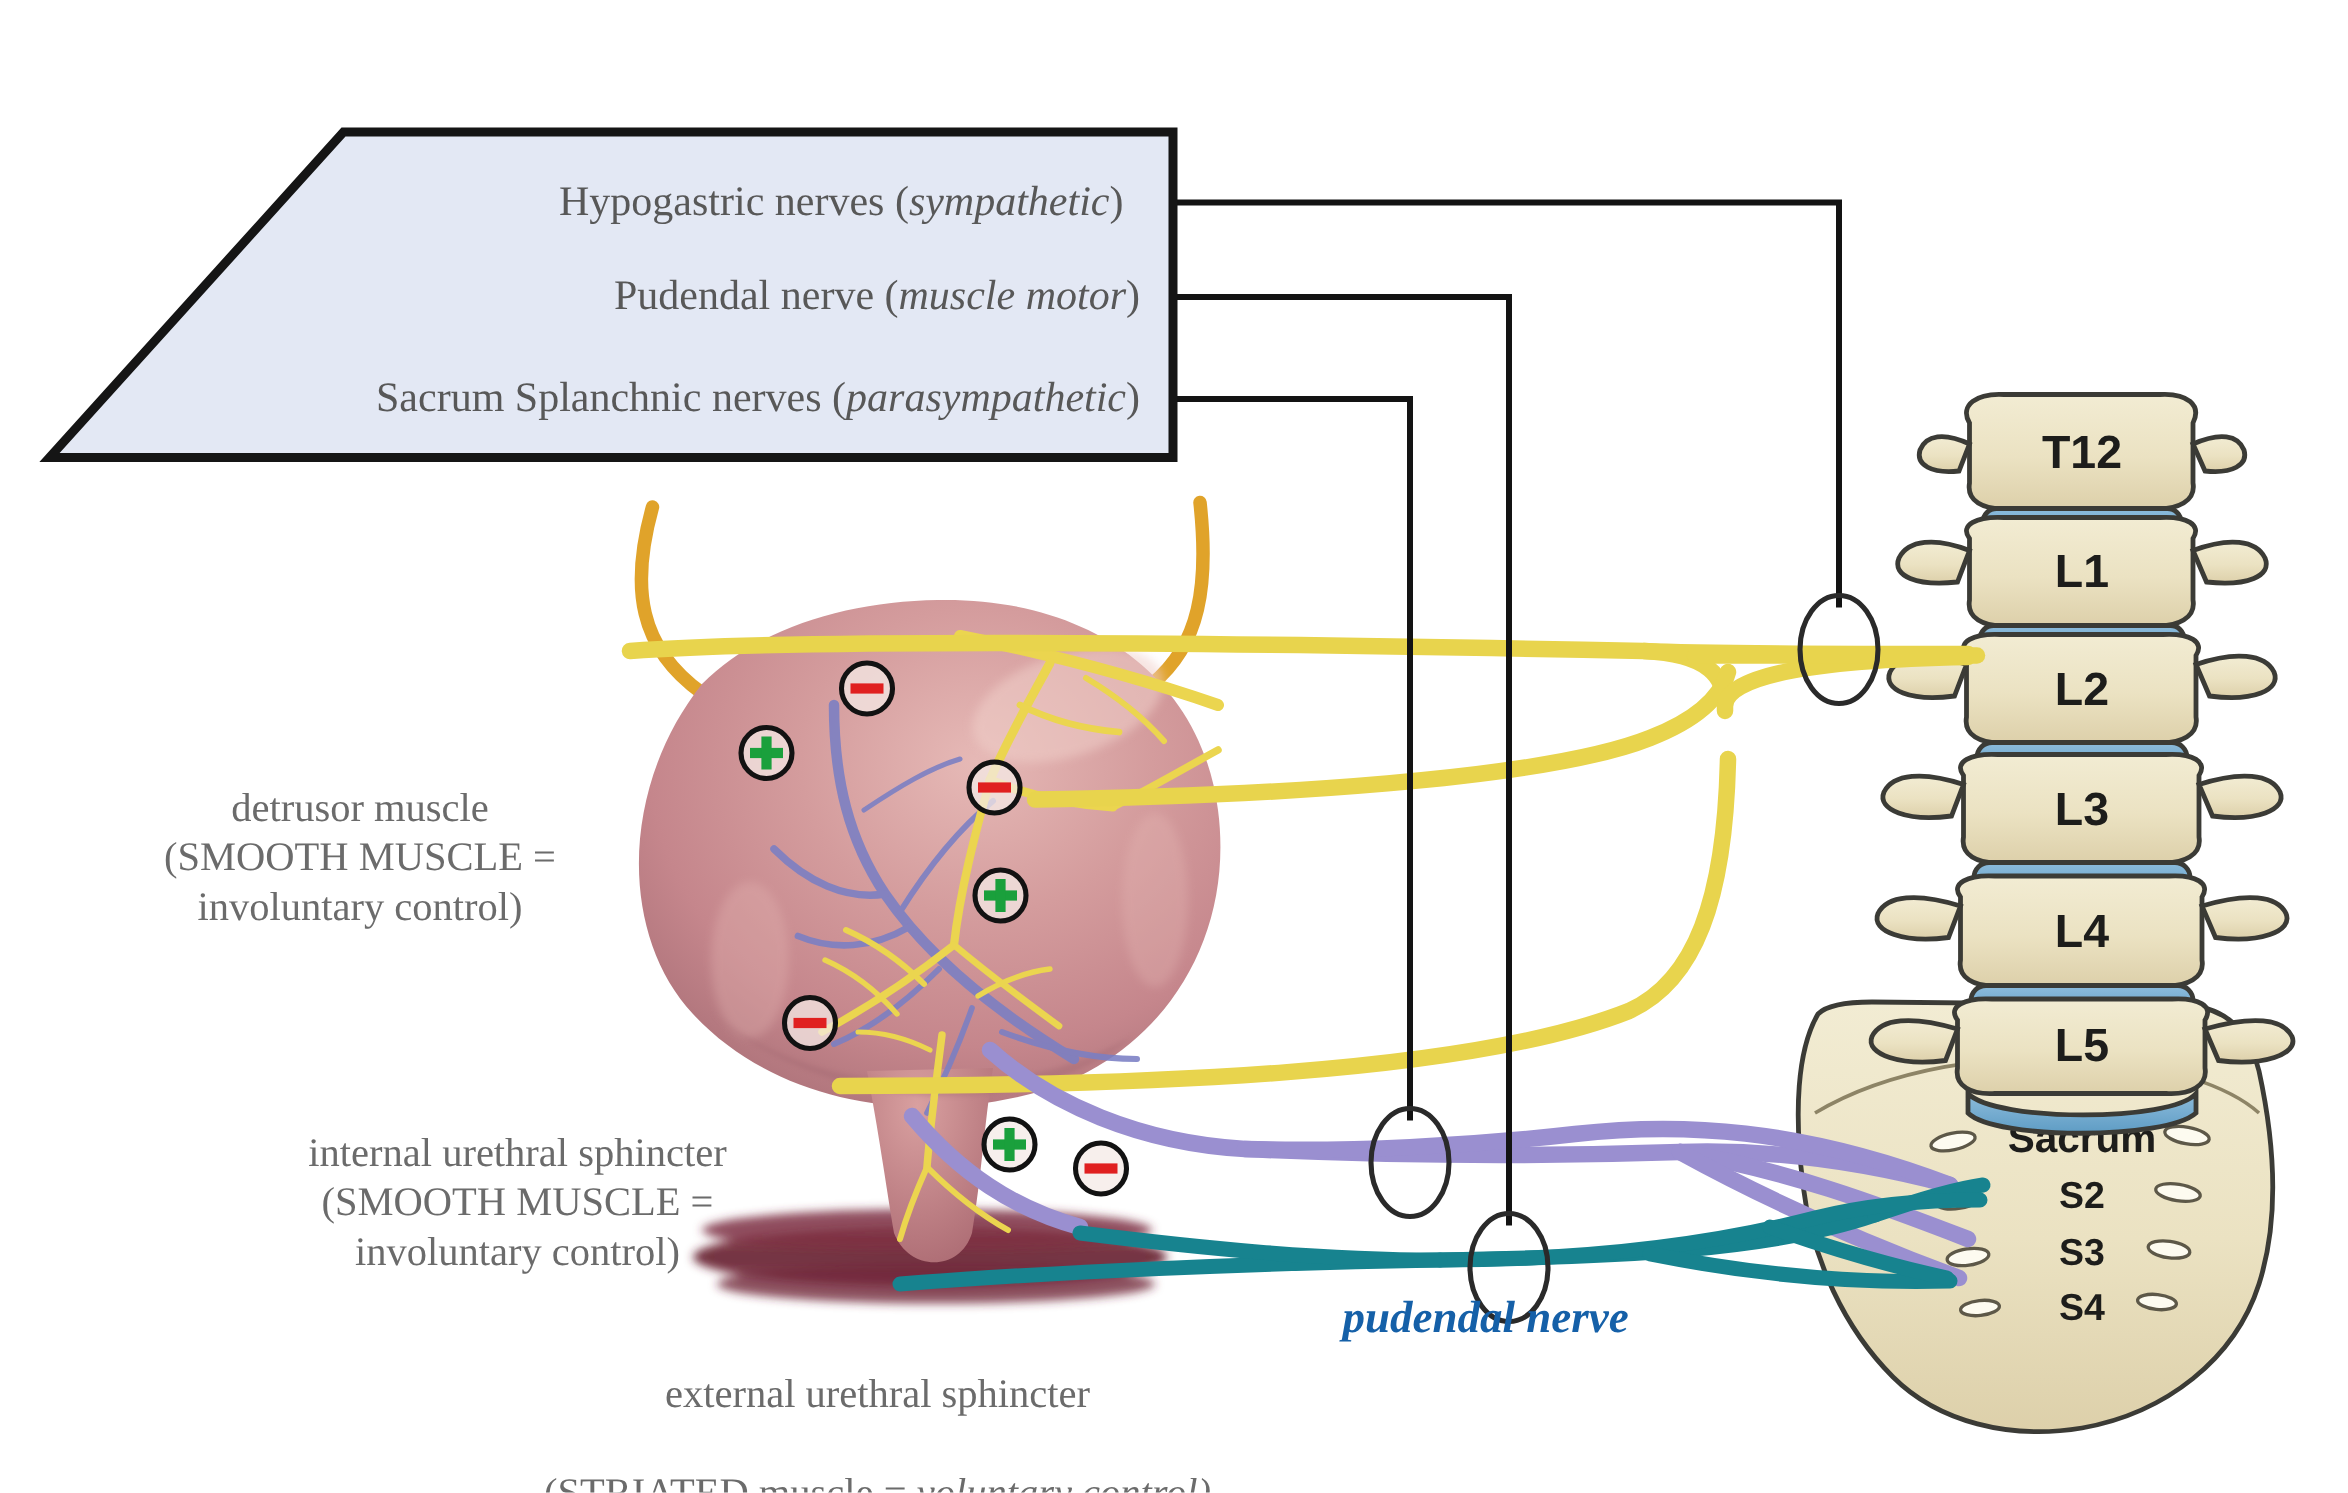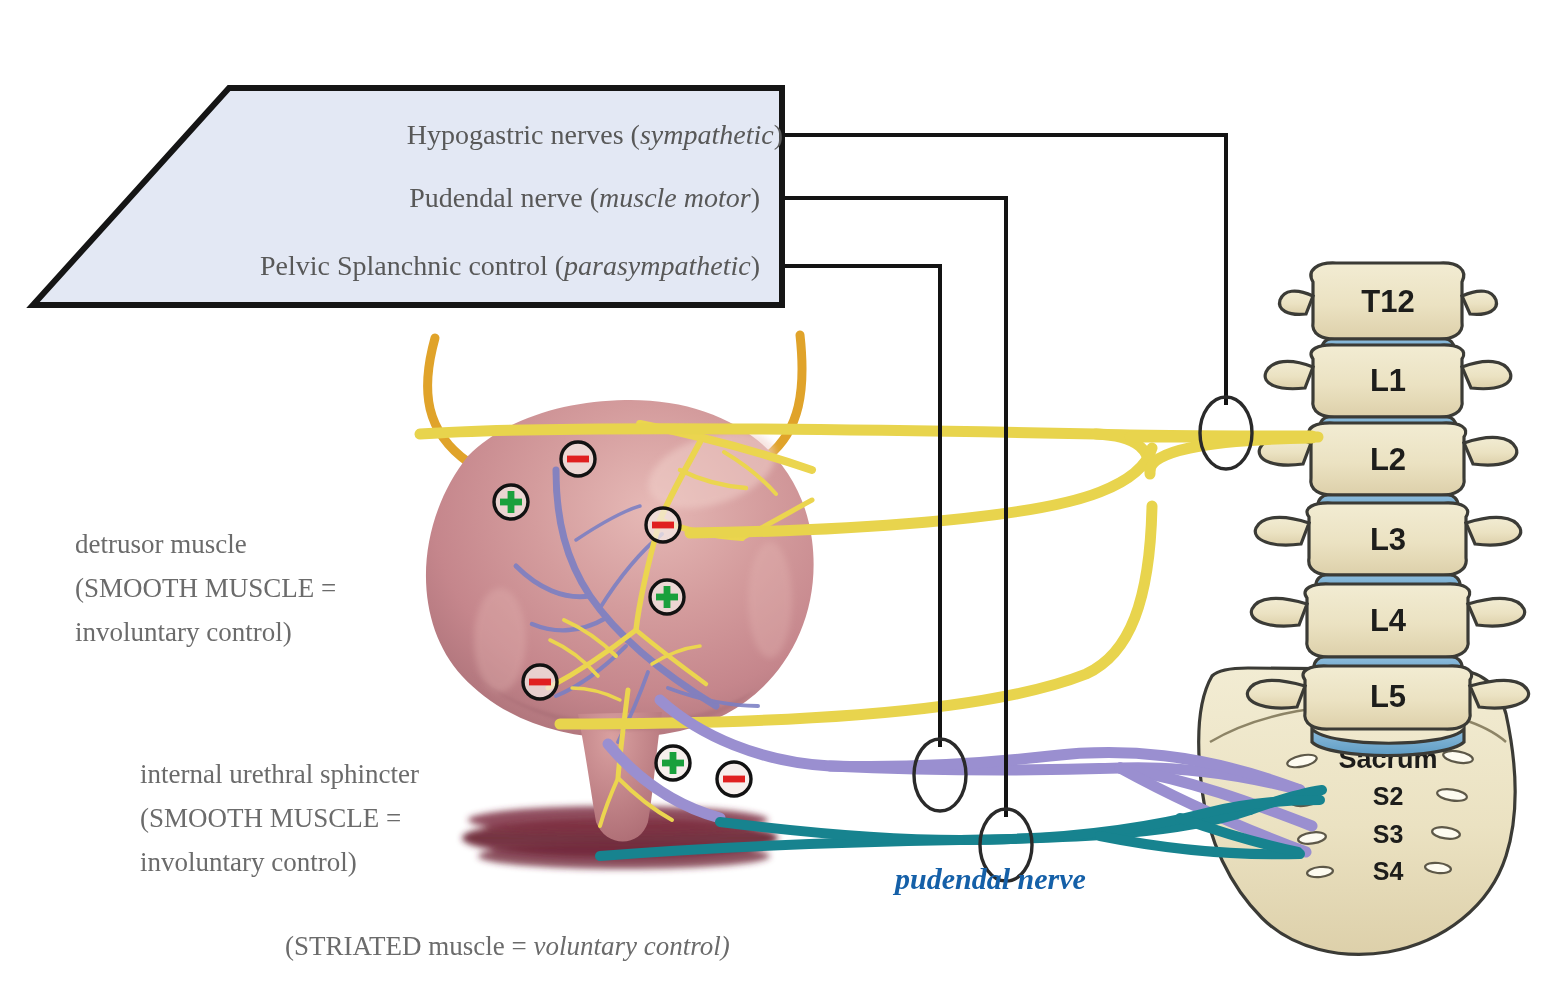--- a/index.html
+++ b/index.html
@@ -2,21 +2,21 @@
 <html><head>
 <meta charset="utf-8">
 <style>
   html,body{margin:0;padding:0;background:#fff;}
   body{width:1565px;height:995px;overflow:hidden;
        font-family:"Liberation Serif",serif;}
   #stage{position:relative;width:1565px;height:995px;background:#ffffff;}
   svg.layer{position:absolute;left:0;top:0;width:1565px;height:995px;}
 
   .lbl{position:absolute;color:#6b6b6b;font-family:"Liberation Serif",serif;
-       font-size:27px;line-height:44px;text-align:left;white-space:pre-line;}
+       font-size:27px;line-height:33px;text-align:center;white-space:pre-line;}
   .lbl .it{font-style:italic;}
 
   .legend-text{position:absolute;color:#585858;
        font-family:"Liberation Serif",serif;font-size:28px;
        text-align:right;white-space:nowrap;}
   .legend-text .it{font-style:italic;}
 
   .vlabel{font-family:"Liberation Sans",sans-serif;font-weight:bold;
           fill:#1d1d1b;}
   .pud{position:absolute;color:#1560a8;font-style:italic;font-weight:bold;
@@ -301,39 +301,40 @@
           <circle cx="734" cy="779" r="17" fill="none" stroke="#121212" stroke-width="3.4"></circle>
           <rect x="723" y="775.6" width="22" height="6.8" fill="#e02020"></rect>
         </g>
       </g>
   </svg>
 
   <svg class="layer" viewBox="0 0 1565 995">
     <path d="M229 88 L782 88 L782 305 L33 305 Z" fill="#e3e8f4" stroke="#151515" stroke-width="6"></path>
   </svg>
 
-  <div class="legend-text" style="right:782px;top:119px;text-align:center;">
+  <div class="legend-text" style="right:816px;top:119px;text-align:center;">
     <span>Hypogastric nerves</span><span> (</span><span class="it">sympathetic</span><span>)</span>
   </div>
 
   <div class="legend-text" style="right:805px;top:182px;">
     <span>Pudendal nerve</span><span> (</span><span class="it">muscle motor</span><span>)</span>
   </div>
 
   <div class="legend-text" style="right:805px;top:250px;">
-    <span>Pelvic Splanchnic control</span><span> (</span><span class="it">parasympathetic</span><span>)</span>
+    <span>Sacrum Splanchnic nerves</span><span> (</span><span class="it">parasympathetic</span><span>)</span>
   </div>
 
   <div class="lbl" style="left:75px;top:522px;width:330px;">detrusor muscle
 (SMOOTH MUSCLE =
 involuntary control)</div>
 
   <div class="lbl" style="left:140px;top:752px;width:410px;">internal urethral sphincter
 (SMOOTH MUSCLE =
 involuntary control)</div>
 
   <div class="lbl" style="left:285px;top:880px;width:600px;">
+    <div>external urethral sphincter</div>
     <div><span>(STRIATED muscle = </span><span class="it">voluntary control)</span></div>
   </div>
 
   <div class="pud" style="left:895px;top:862px;">pudendal nerve</div>
 
 </div>
 
 </body></html>

